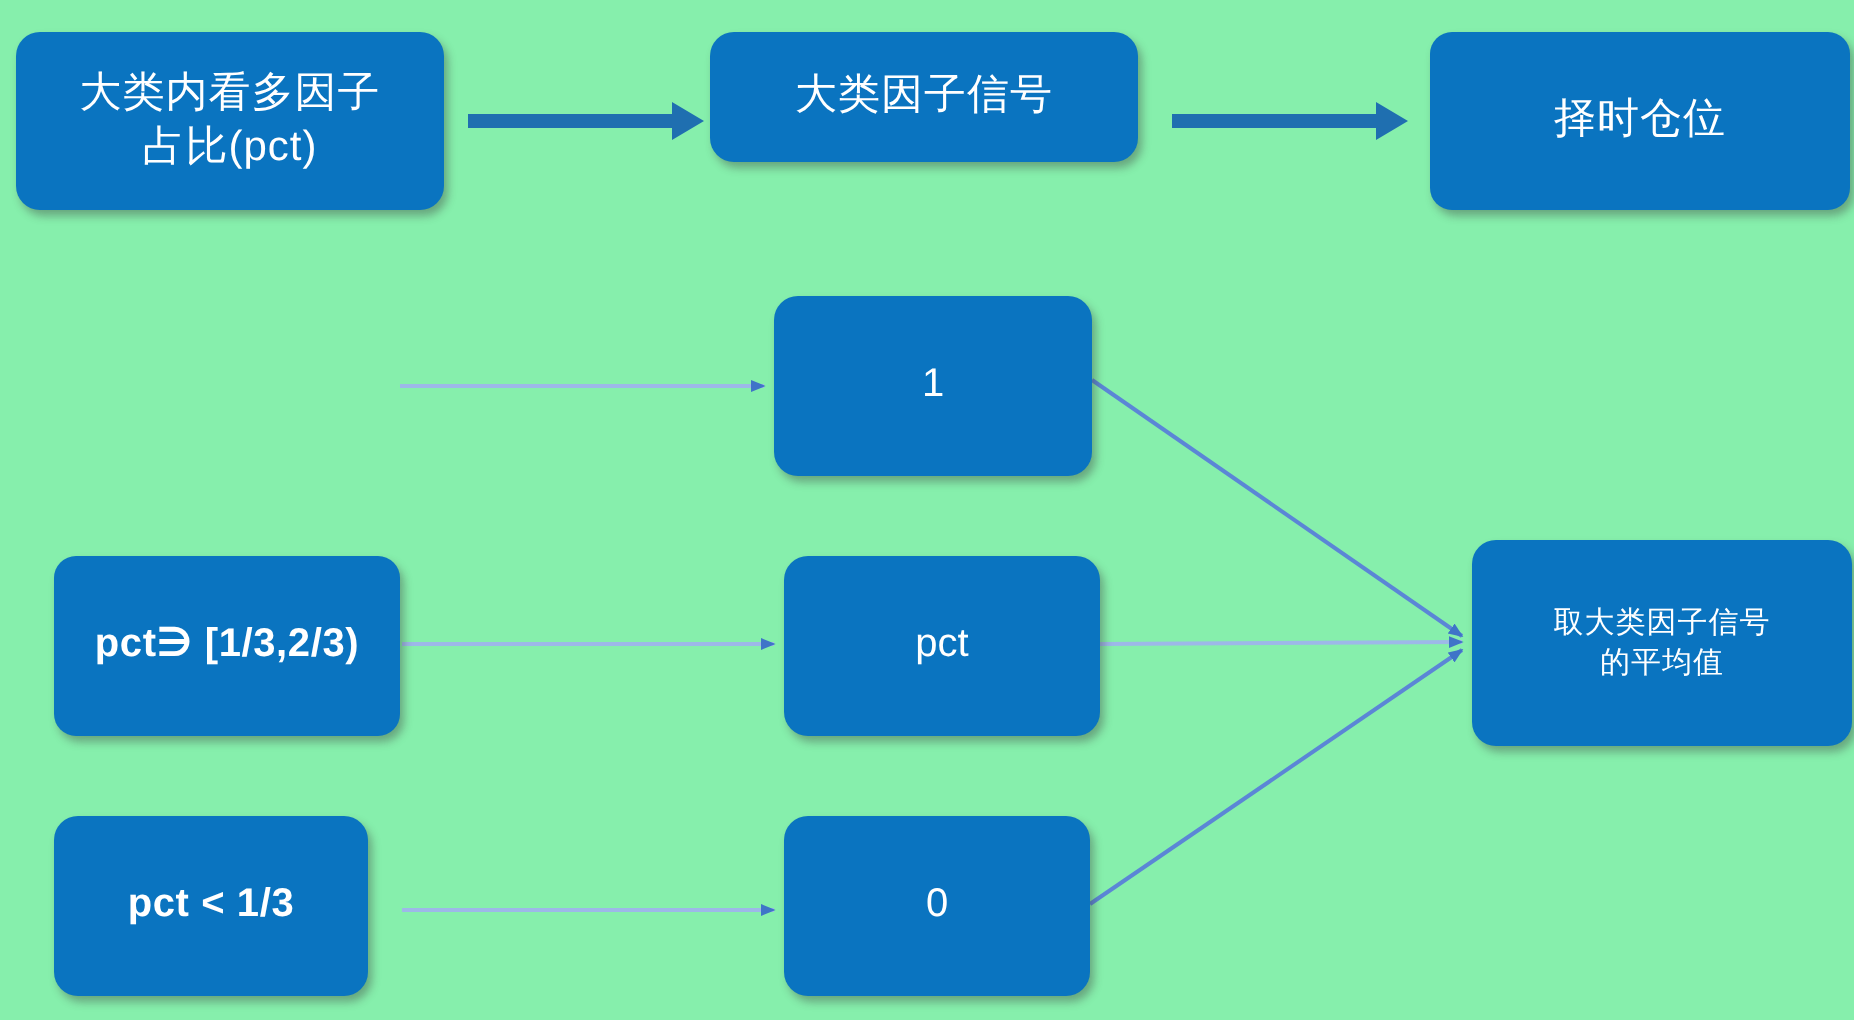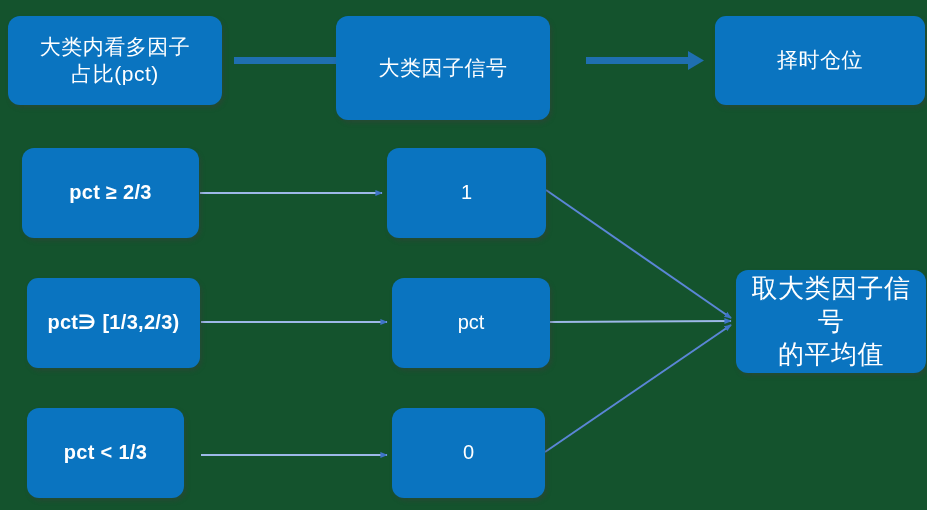--- a/index.html
+++ b/index.html
@@ -4,21 +4,21 @@
 <style>
   html, body {
     margin: 0;
     padding: 0;
     background: #ffffff;
   }
   #diagram-root {
     position: relative;
     width: 927px;
     height: 510px;
-    background: #14532d;
+    background: #86efac;
     overflow: hidden;
     font-family: "Liberation Sans", "DejaVu Sans", sans-serif;
   }
   .node {
     position: absolute;
     box-sizing: border-box;
     background: #0A74C0;
     border-radius: 12px;
     color: #ffffff;
     display: flex;
@@ -44,26 +44,26 @@
   .node.latin .node-label {
     font-size: 20px;
     font-weight: 600;
     letter-spacing: 0.3px;
   }
   .node.value .node-label {
     font-size: 20px;
     font-weight: 400;
   }
   .node.agg .node-label {
-    font-size: 26px;
+    font-size: 15px;
   }
 
   
   #node-source    { left: 8px;   top: 16px;  width: 214px; height: 89px; }
-  #node-signal    { left: 336px; top: 16px;  width: 214px; height: 104px; }
+  #node-signal    { left: 355px; top: 16px;  width: 214px; height: 65px; }
   #node-position  { left: 715px; top: 16px;  width: 210px; height: 89px; border-radius: 11px; }
 
   
   #node-cond-high { left: 22px;  top: 148px; width: 177px; height: 90px; }
   #node-cond-mid  { left: 27px;  top: 278px; width: 173px; height: 90px; border-radius: 11px; }
   #node-cond-low  { left: 27px;  top: 408px; width: 157px; height: 90px; }
 
   
   #node-val-1     { left: 387px; top: 148px; width: 159px; height: 90px; }
   #node-val-pct   { left: 392px; top: 278px; width: 158px; height: 90px; }
@@ -116,23 +116,20 @@
   </div>
 
   <div class="node cjk" id="node-signal">
     <span class="node-label">大类因子信号</span>
   </div>
 
   <div class="node cjk" id="node-position">
     <span class="node-label">择时仓位</span>
   </div>
 
-  <div class="node latin" id="node-cond-high">
-    <span class="node-label">pct ≥ 2/3</span>
-  </div>
 
   <div class="node latin" id="node-cond-mid">
     <span class="node-label">pct∋ [1/3,2/3)</span>
   </div>
 
   <div class="node latin" id="node-cond-low">
     <span class="node-label">pct &lt; 1/3</span>
   </div>
 
   <div class="node value" id="node-val-1">

